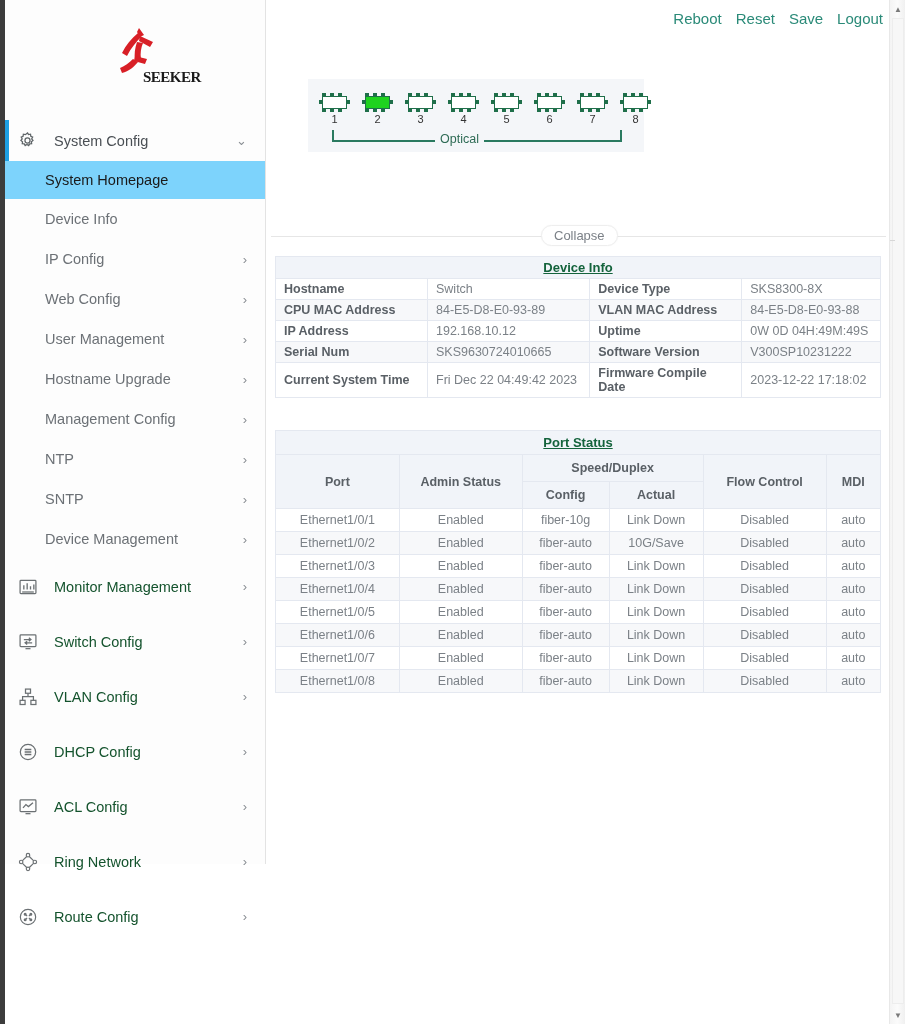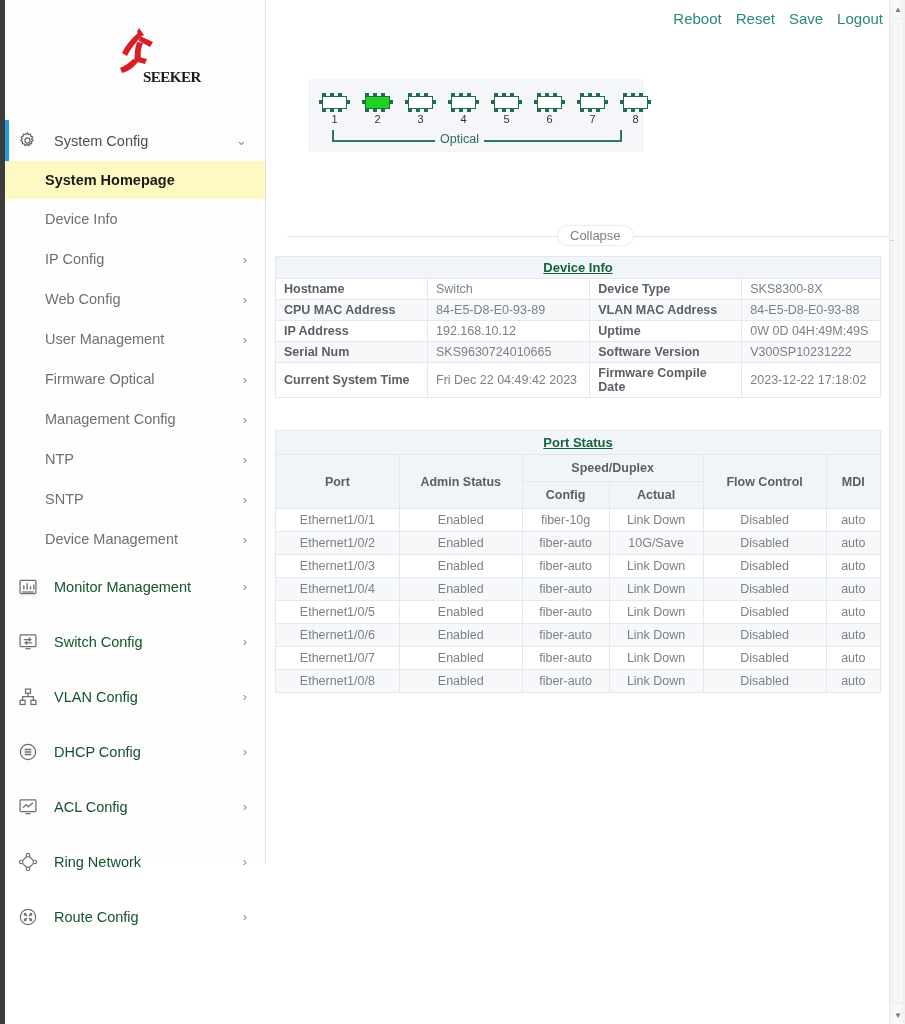--- a/index.html
+++ b/index.html
@@ -74,22 +74,22 @@
 
   .nav-sub {
     height: 40px;
     display: flex; align-items: center;
     padding-left: 40px; padding-right: 18px;
     cursor: pointer;
     font-size: 14.5px; color: #6c7176;
   }
   .nav-sub .txt { flex: 1 1 auto; }
   .nav-sub.active {
-    background: #fef9c3;
-    color: #1a1a1a; font-weight: bold;
+    background: #7dd3fc;
+    color: #1a1a1a; font-weight: normal;
     height: 38px;
   }
 
   .nav-item {
     height: 55px;
     display: flex; align-items: center;
     padding: 0 18px 0 13px;
     cursor: pointer;
   }
   .nav-item .nav-label { color: #14532d; }
@@ -154,21 +154,21 @@
   .optical-bracket .vl { left: 0; }
   .optical-bracket .vr { left: 288px; }
   .optical-label {
     position: absolute; left: 103px; top: 2px;
     background: #f4f6f9; padding: 0 5px;
     font-size: 12.5px; color: #2e6b55;
   }
 
   
   .collapse-wrap {
-    position: absolute; left: 20px; top: 225px; width: 615px; height: 22px; text-align: right;
+    position: absolute; left: 4px; top: 225px; width: 615px; height: 22px; text-align: right;
   }
   .collapse-line {
     position: absolute; left: 0; top: 11px; width: 615px; height: 1px;
     background: #e6e6e6;
   }
   .collapse-btn {
     position: absolute; left: 270px; top: 0;
     background: #ffffff; border: 1px solid #eeeeee;
     border-radius: 11px; padding: 2px 12px;
     font-size: 13px; color: #7b8087; cursor: pointer;
@@ -293,21 +293,21 @@
         </div>
         <div class="nav-sub">
           <span class="txt">Web Config</span>
           <span class="chev">›</span>
         </div>
         <div class="nav-sub">
           <span class="txt">User Management</span>
           <span class="chev">›</span>
         </div>
         <div class="nav-sub">
-          <span class="txt">Firmware Optical</span>
+          <span class="txt">Hostname Upgrade</span>
           <span class="chev">›</span>
         </div>
         <div class="nav-sub">
           <span class="txt">Management Config</span>
           <span class="chev">›</span>
         </div>
         <div class="nav-sub">
           <span class="txt">NTP</span>
           <span class="chev">›</span>
         </div>

